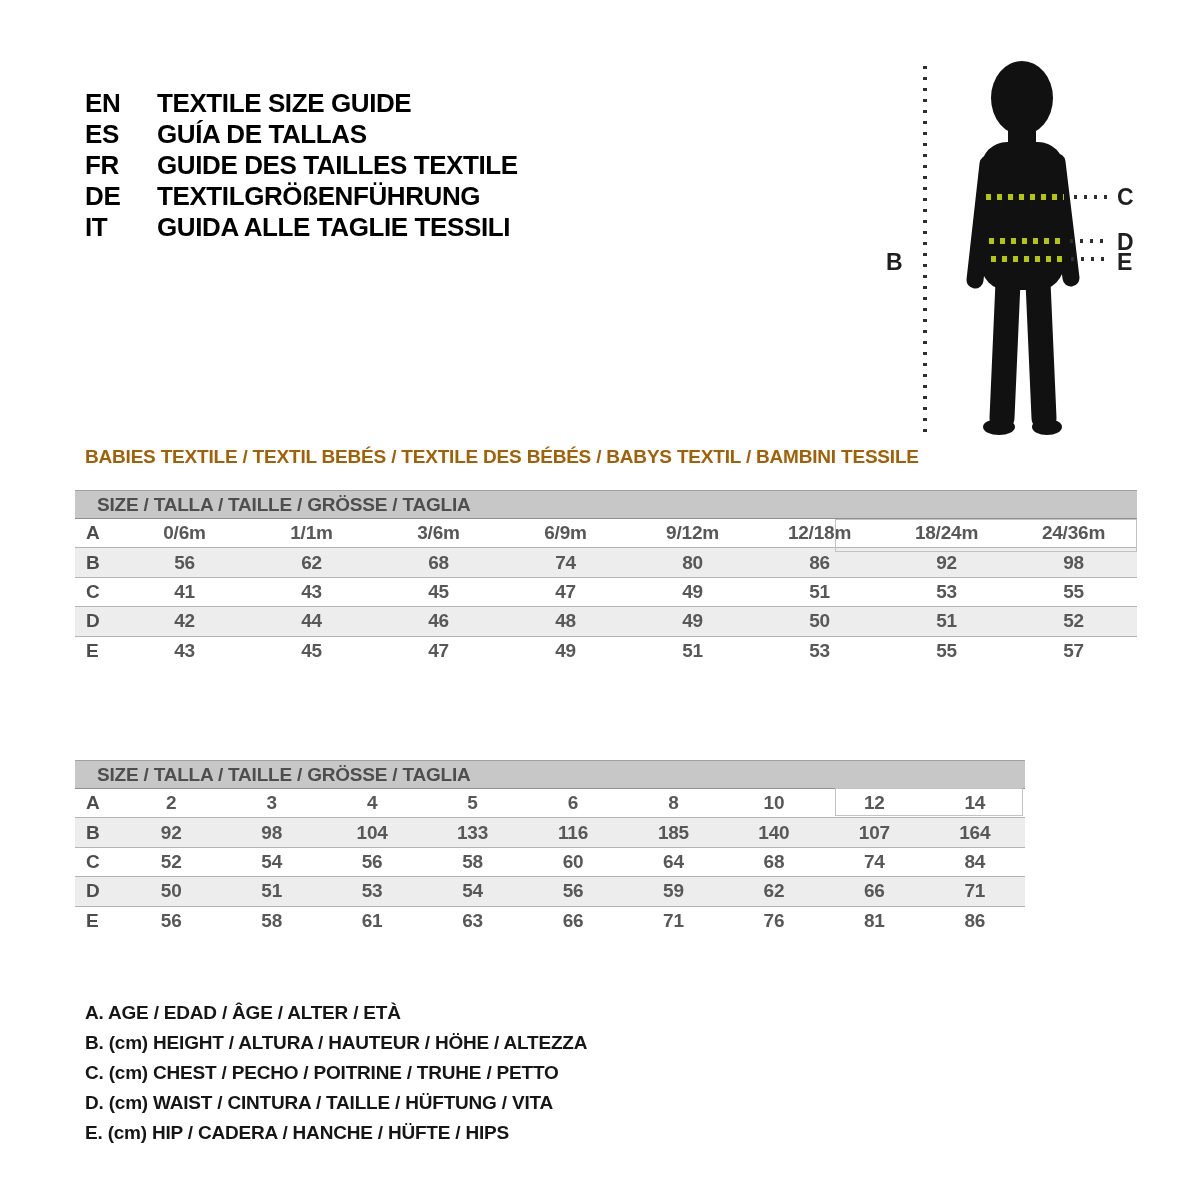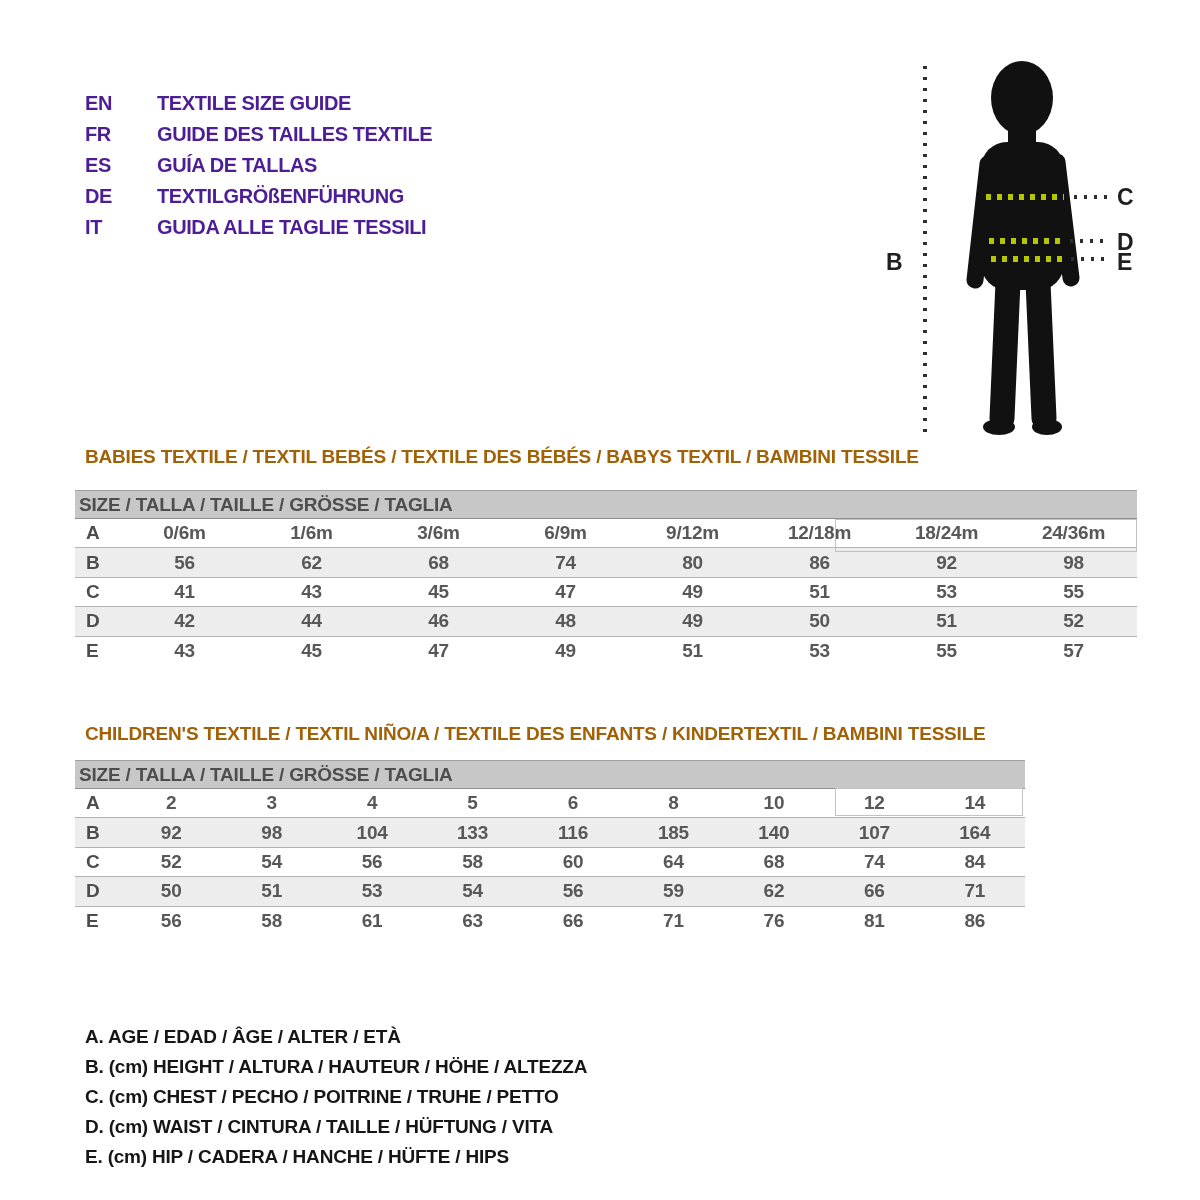--- a/index.html
+++ b/index.html
@@ -4,77 +4,77 @@
 <style>
   * { margin:0; padding:0; box-sizing:border-box; }
   html,body { background:#ffffff; }
   .canvas {
     position:relative; width:1200px; height:1200px; background:#ffffff;
     font-family:"Liberation Sans", sans-serif; font-weight:700; overflow:hidden;
   }
 
   
   .lang-block { position:absolute; left:85px; top:88px; }
-  .lang-row { display:flex; height:31px; align-items:center; font-size:20px;
-              letter-spacing:-0.4px; color:#4c1d95; }
+  .lang-row { display:flex; height:31px; align-items:center; font-size:26px;
+              letter-spacing:-0.4px; color:#000000; }
   .lang-code { width:72px; }
 
   
   .figure-svg { position:absolute; left:850px; top:40px; }
   .figure-svg text { font-family:"Liberation Sans", sans-serif; font-weight:700; fill:#1f1f1f; }
 
   
   .section-title { position:absolute; left:85px; font-size:19px; letter-spacing:-0.2px; color:#a16207; white-space:nowrap; }
   .babies-title { top:446px; }
   .children-title { top:723px; }
 
   
   .size-table { position:absolute; left:75px; }
   .babies-table { top:490px; width:1062px; }
   .children-table { top:760px; width:950px; }
   .table-header {
     height:29px; background:#c7c7c7; border-top:1px solid #a0a0a0; border-bottom:1px solid #8f8f8f;
-    color:#4e4e4e; font-size:19px; line-height:27px; padding-left:4px; letter-spacing:-0.2px;
+    color:#4e4e4e; font-size:19px; line-height:27px; padding-left:22px; letter-spacing:-0.2px;
   }
   .t-row { display:grid; height:29.4px; align-items:center; font-size:19px;
            color:#585858; border-bottom:1px solid #b4b4b4; letter-spacing:-0.2px; }
   .t-row:last-child { border-bottom:none; }
   .t-row.alt { background:#ededed; }
   .t-row .rlabel { padding-left:11px; color:#4d4d4d; }
   .t-row .cell { text-align:center; }
   .babies-grid { grid-template-columns:46px repeat(8, 1fr); }
   .children-grid { grid-template-columns:46px repeat(9, 1fr); }
 
   
   .hl-box { position:absolute; border:1px solid #c2c2c2; background:transparent; }
   .babies-hl { left:835px; top:519px; width:302px; height:33px; }
   .children-hl { left:835px; top:788px; width:188px; height:28px; }
 
   
-  .legend { position:absolute; left:85px; top:1022px; }
+  .legend { position:absolute; left:85px; top:998px; }
   .legend-item { height:30px; display:flex; align-items:center; font-size:19px;
                  letter-spacing:-0.2px; color:#161616; white-space:nowrap; }
 </style>
 </head>
 <body>
 
 <div class="canvas">
 
   <div class="lang-block">
       <div class="lang-row">
         <span class="lang-code">EN</span>
         <span>TEXTILE SIZE GUIDE</span>
       </div>
       <div class="lang-row">
+        <span class="lang-code">ES</span>
+        <span>GUÍA DE TALLAS</span>
+      </div>
+      <div class="lang-row">
         <span class="lang-code">FR</span>
         <span>GUIDE DES TAILLES TEXTILE</span>
-      </div>
-      <div class="lang-row">
-        <span class="lang-code">ES</span>
-        <span>GUÍA DE TALLAS</span>
       </div>
       <div class="lang-row">
         <span class="lang-code">DE</span>
         <span>TEXTILGRÖßENFÜHRUNG</span>
       </div>
       <div class="lang-row">
         <span class="lang-code">IT</span>
         <span>GUIDA ALLE TAGLIE TESSILI</span>
       </div>
     </div>
@@ -116,21 +116,21 @@
     <text x="267" y="230" font-size="23">E</text>
   </svg>
 
   <div class="section-title babies-title">BABIES TEXTILE / TEXTIL BEBÉS / TEXTILE DES BÉBÉS / BABYS TEXTIL  / BAMBINI TESSILE</div>
   <div class="size-table babies-table">
     <div class="table-header">SIZE / TALLA / TAILLE / GRÖSSE / TAGLIA</div>
     <div class="table-body" id="babies-body">
         <div class="t-row babies-grid">
           <div class="rlabel">A</div>
           <div class="cell">0/6m</div>
-          <div class="cell">1/6m</div>
+          <div class="cell">1/1m</div>
           <div class="cell">3/6m</div>
           <div class="cell">6/9m</div>
           <div class="cell">9/12m</div>
           <div class="cell">12/18m</div>
           <div class="cell">18/24m</div>
           <div class="cell">24/36m</div>
         </div>
         <div class="t-row babies-grid alt">
           <div class="rlabel">B</div>
           <div class="cell">56</div>
@@ -172,21 +172,20 @@
           <div class="cell">49</div>
           <div class="cell">51</div>
           <div class="cell">53</div>
           <div class="cell">55</div>
           <div class="cell">57</div>
         </div>
       </div>
   </div>
   <div class="hl-box babies-hl"></div>
 
-  <div class="section-title children-title">CHILDREN'S TEXTILE / TEXTIL NIÑO/A / TEXTILE DES ENFANTS / KINDERTEXTIL / BAMBINI TESSILE</div>
   <div class="size-table children-table">
     <div class="table-header">SIZE / TALLA / TAILLE / GRÖSSE / TAGLIA</div>
     <div class="table-body" id="children-body">
         <div class="t-row children-grid">
           <div class="rlabel">A</div>
           <div class="cell">2</div>
           <div class="cell">3</div>
           <div class="cell">4</div>
           <div class="cell">5</div>
           <div class="cell">6</div>

